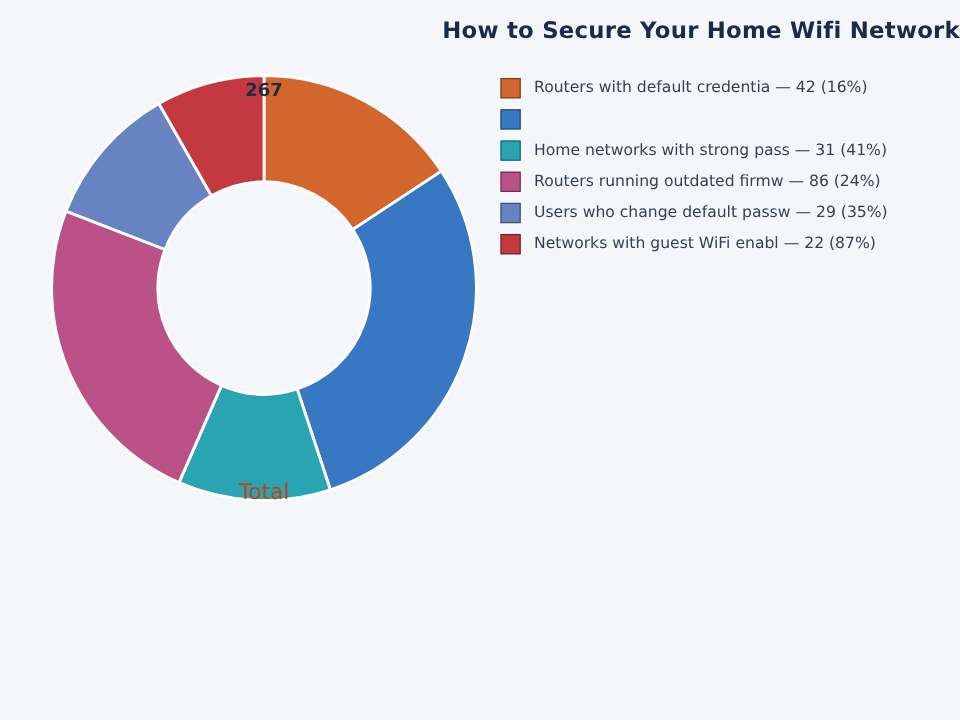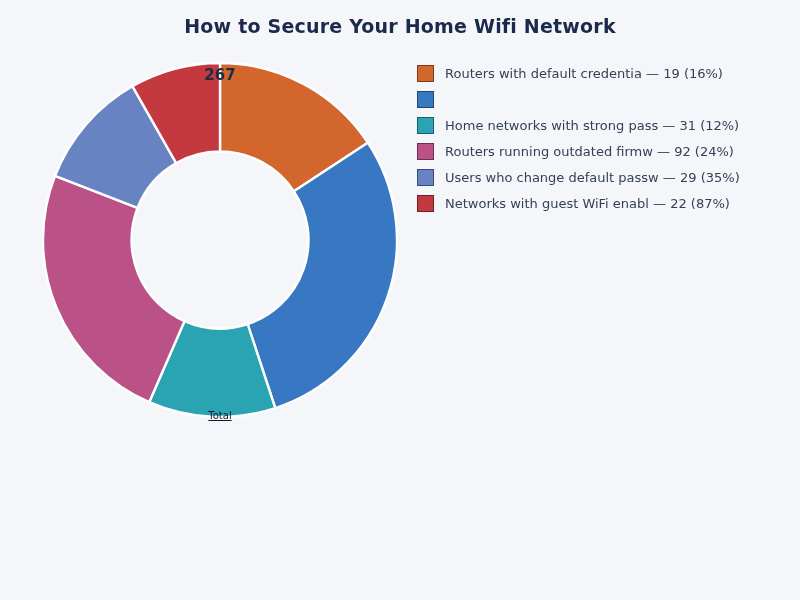--- a/index.html
+++ b/index.html
@@ -15,21 +15,21 @@
     position: relative;
     width: 800px;
     height: 600px;
   }
   .title {
     position: absolute;
     top: 15px;
     left: 0;
     right: 0;
     margin: 0;
-    text-align: center;
+    text-align: right;
     font-size: 19px;
     font-weight: bold;
     color: #1b2a4a;
     letter-spacing: 0.2px;
   }
   .donut-wrap {
     position: absolute;
     left: 38px;
     top: 58px;
     width: 364px;
@@ -51,24 +51,23 @@
     padding-top: 8px;
     pointer-events: none;
   }
   .total-value {
     font-size: 15px;
     font-weight: bold;
     color: #1f2a44;
     line-height: 1.2;
   }
   .total-label {
-    font-size: 10px;
-    color: #0f172a;
+    font-size: 18px;
+    color: #c2410c;
     line-height: 1.3;
-    text-decoration: underline;
   }
   .legend {
     position: absolute;
     left: 417px;
     top: 60px;
     margin: 0;
     padding: 0;
     list-style: none;
   }
   .legend-item {
@@ -107,32 +106,32 @@
       </svg>
     <div class="center-label">
       <div class="total-value">267</div>
       <div class="total-label">Total</div>
     </div>
   </div>
 
   <ul class="legend">
     <li class="legend-item">
       <span class="swatch" style="background: rgb(210, 102, 44);"></span>
-      <span class="legend-text">Routers with default credentia — 19 (16%)</span>
+      <span class="legend-text">Routers with default credentia — 42 (16%)</span>
     </li>
     <li class="legend-item">
       <span class="swatch" style="background: rgb(56, 120, 194);"></span>
     </li>
     <li class="legend-item">
       <span class="swatch" style="background: rgb(42, 164, 178);"></span>
-      <span class="legend-text">Home networks with strong pass — 31 (12%)</span>
+      <span class="legend-text">Home networks with strong pass — 31 (41%)</span>
     </li>
     <li class="legend-item">
       <span class="swatch" style="background: rgb(186, 82, 135);"></span>
-      <span class="legend-text">Routers running outdated firmw — 92 (24%)</span>
+      <span class="legend-text">Routers running outdated firmw — 86 (24%)</span>
     </li>
     <li class="legend-item">
       <span class="swatch" style="background: rgb(104, 131, 194);"></span>
       <span class="legend-text">Users who change default passw — 29 (35%)</span>
     </li>
     <li class="legend-item">
       <span class="swatch" style="background: rgb(195, 57, 63);"></span>
       <span class="legend-text">Networks with guest WiFi enabl — 22 (87%)</span>
     </li>
   </ul>

